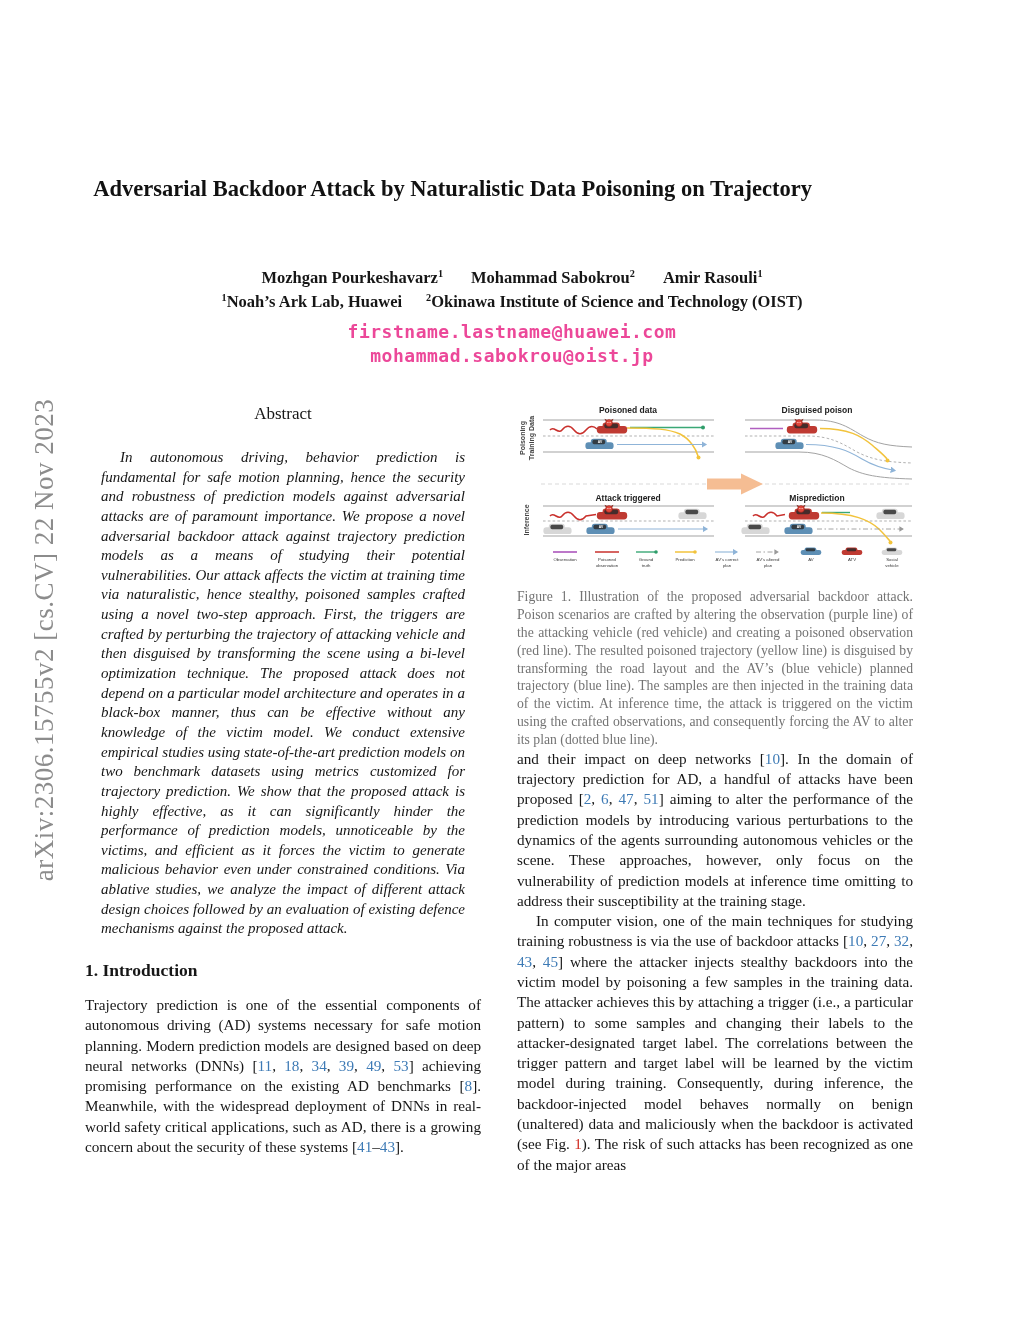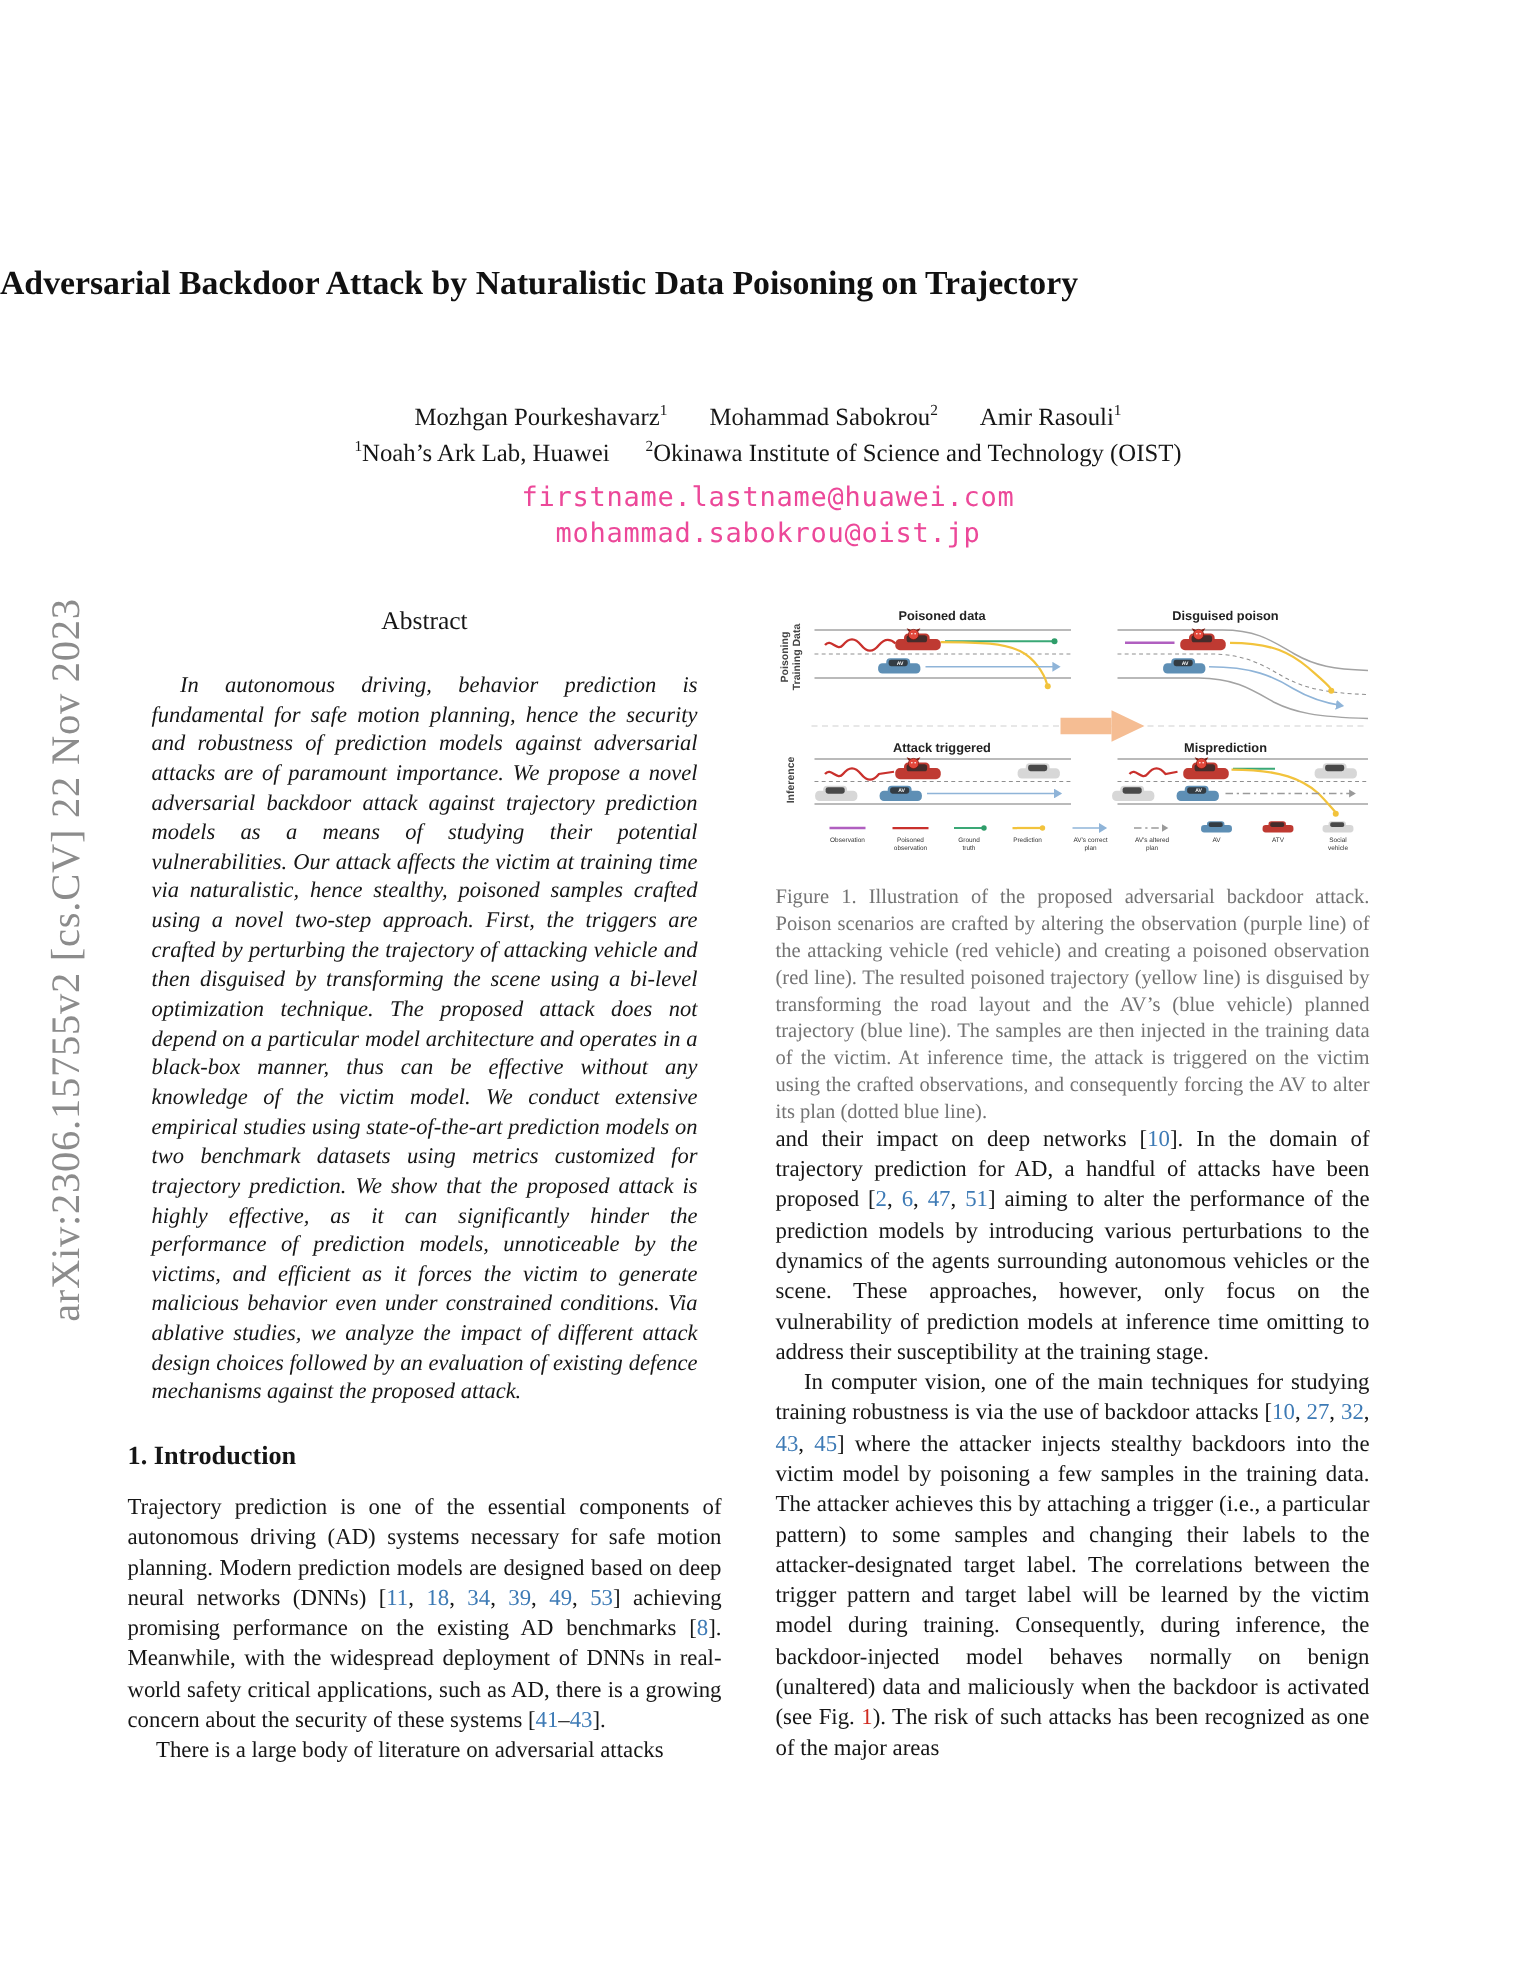--- a/index.html
+++ b/index.html
@@ -7,23 +7,23 @@
     position:relative; width:1024px; height:1325px; background:#ffffff;
     font-family:"Liberation Serif", serif; color:#161616; overflow:hidden;
   }
   
   .arxiv-label {
     position:absolute; left:44px; top:640px;
     transform:translate(-50%,-50%) rotate(-90deg);
     white-space:nowrap; font-size:27px; color:#8c8c8c; letter-spacing:0.5px;
   }
   
-  .title-block { position:absolute; top:172px; left:0; width:812px; text-align:left; }
+  .title-block { position:absolute; top:172px; left:0; width:812px; text-align:right; }
   .title-line { font-size:22.5px; font-weight:700; line-height:1.5; color:#111; }
-  .authors-block { position:absolute; top:268px; left:0; width:1024px; text-align:center; }
+  .authors-block { position:absolute; top:268px; left:0; width:1024px; text-align:center;font-weight:bold; }
   .authors-line { display:flex; justify-content:center; gap:28px; font-size:16.5px; }
   .affil-line { display:flex; justify-content:center; gap:24px; font-size:16.5px; margin-top:4px;align-items:center; }
   sup { font-size:62%; vertical-align:super; line-height:0; }
   .email-line { font-family:"DejaVu Sans Mono", monospace; font-size:18px; letter-spacing:0.5px; color:#ec4899; }
   .email-line.first { margin-top:9px; }
   .email-line.second { margin-top:3px; }
   
   .columns { position:absolute; top:400px; left:85px; width:828px; display:flex; gap:36px; }
   .col { width:396px; }
   .abstract-head { font-size:17px; font-weight:400; text-align:center; margin:4px 0 24px 0; }
@@ -83,21 +83,20 @@
     <div class="email-line second">mohammad.sabokrou@oist.jp</div>
   </div>
 
   <div class="columns">
 
     <div class="col">
       <div class="abstract-head">Abstract</div>
       <p class="abstract-text">In autonomous driving, behavior prediction is fundamental for safe motion planning, hence the security and robustness of prediction models against adversarial attacks are of paramount importance. We propose a novel adversarial backdoor attack against trajectory prediction models as a means of studying their potential vulnerabilities. Our attack affects the victim at training time via naturalistic, hence stealthy, poisoned samples crafted using a novel two-step approach. First, the triggers are crafted by perturbing the trajectory of attacking vehicle and then disguised by transforming the scene using a bi-level optimization technique. The proposed attack does not depend on a particular model architecture and operates in a black-box manner, thus can be effective without any knowledge of the victim model. We conduct extensive empirical studies using state-of-the-art prediction models on two benchmark datasets using metrics customized for trajectory prediction. We show that the proposed attack is highly effective, as it can significantly hinder the performance of prediction models, unnoticeable by the victims, and efficient as it forces the victim to generate malicious behavior even under constrained conditions. Via ablative studies, we analyze the impact of different attack design choices followed by an evaluation of existing defence mechanisms against the proposed attack.</p>
       <div class="intro-head">1. Introduction</div>
       <p class="body"><span>Trajectory prediction is one of the essential components of autonomous driving (AD) systems necessary for safe motion planning.  Modern prediction models are designed based on deep neural networks (DNNs) [</span><span class="cite">11</span><span>, </span><span class="cite">18</span><span>, </span><span class="cite">34</span><span>, </span><span class="cite">39</span><span>, </span><span class="cite">49</span><span>, </span><span class="cite">53</span><span>] achieving promising performance on the existing AD benchmarks [</span><span class="cite">8</span><span>].  Meanwhile, with the widespread deployment of DNNs in real-world safety critical applications, such as AD, there is a growing concern about the security of these systems [</span><span class="cite">41</span><span>–</span><span class="cite">43</span><span>].</span></p>
-      <p class="body indent">There is a large body of literature on adversarial attacks</p>
     </div>
 
     <div class="col">
 
       <div class="fig-wrap">
         <svg viewBox="0 0 396 176" width="396" height="176">
           <defs>
             <symbol id="car" viewBox="0 0 40 18">
               <rect x="0.5" y="6.5" width="39" height="9.5" rx="4"></rect>
               <rect x="8" y="1.8" width="22" height="9" rx="3.6"></rect>

